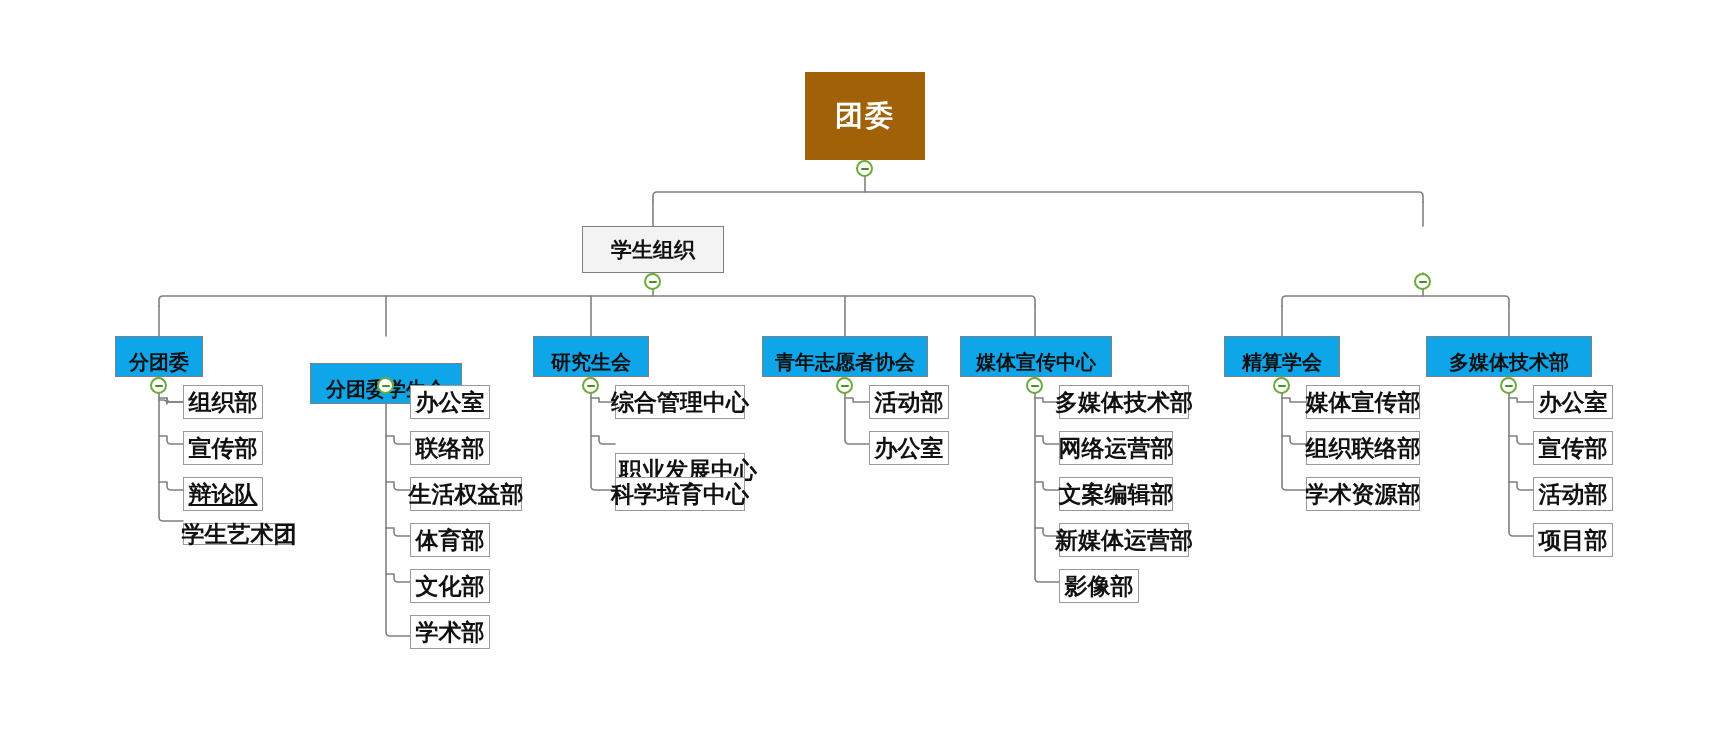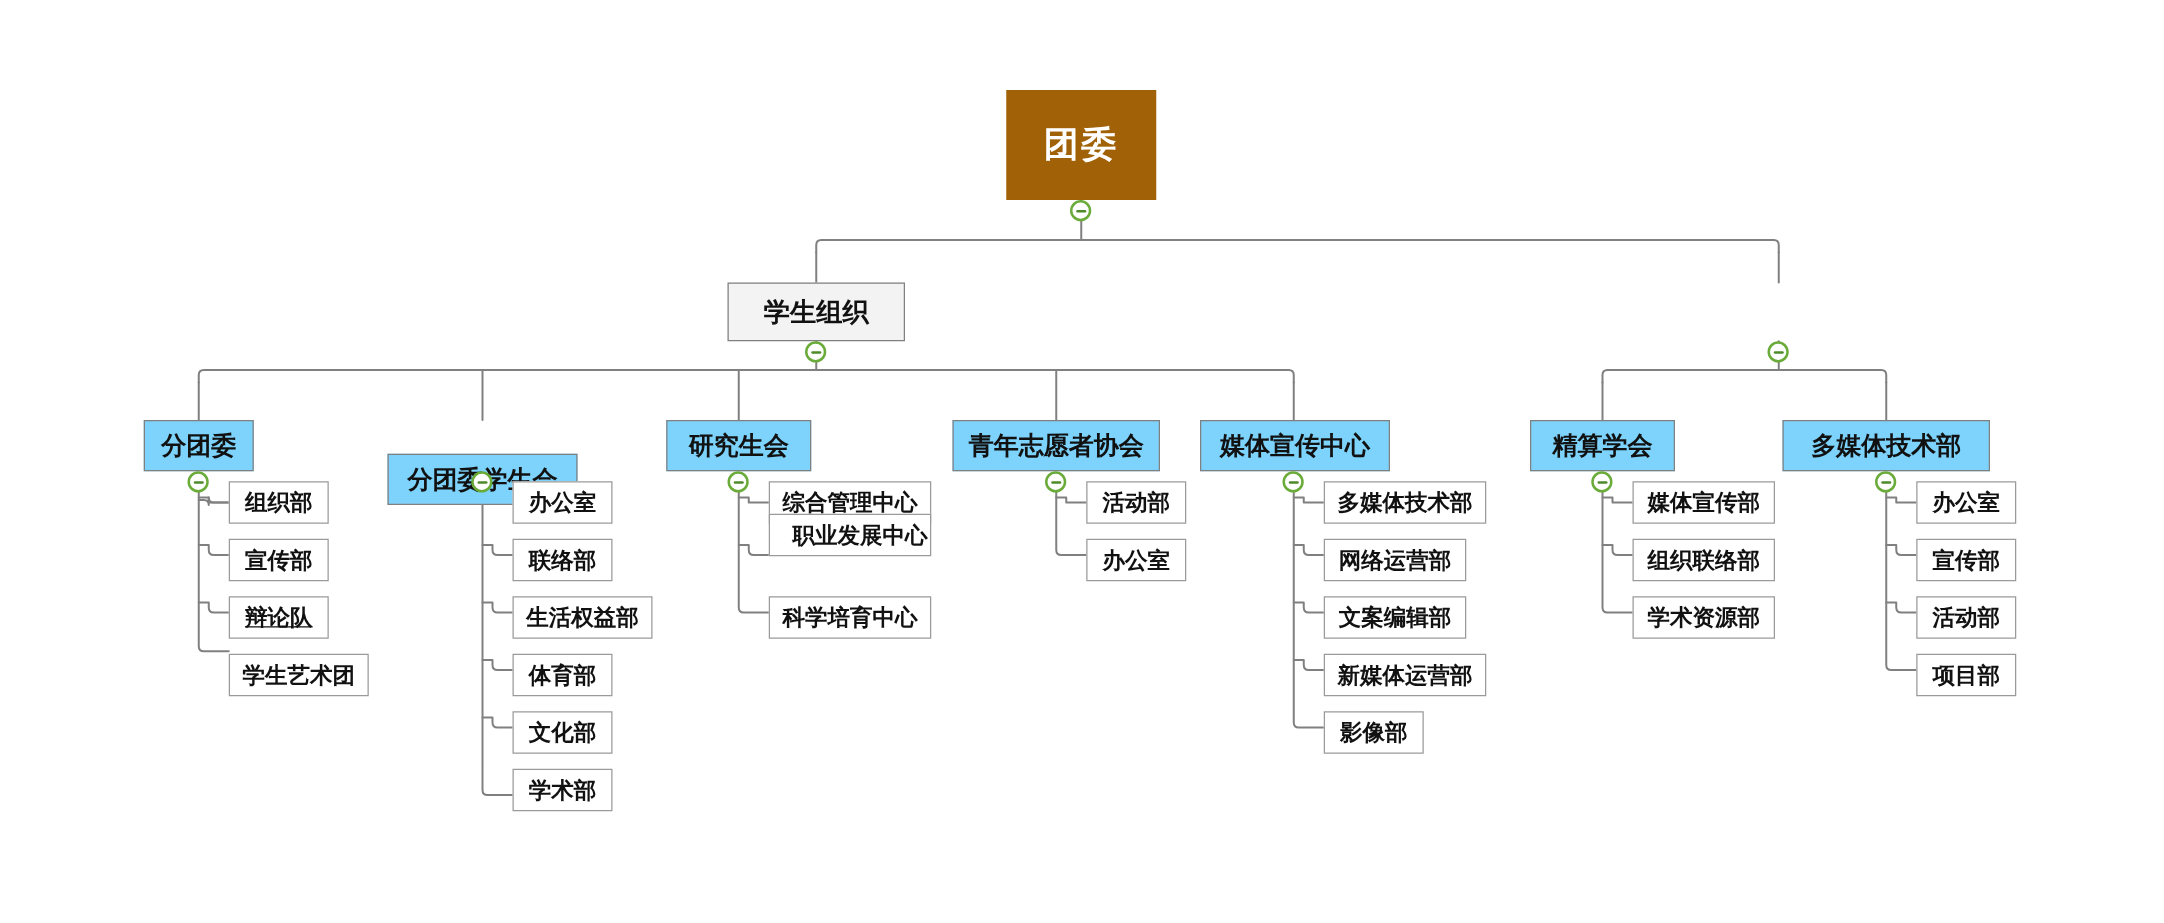--- a/index.html
+++ b/index.html
@@ -57,33 +57,34 @@
   .node.level2 {
     background: #f3f3f3;
     border: 1.5px solid #808080;
     color: #111111;
     font-size: 21px;
     font-weight: bold;
   }
 
   
   .node.level3 {
-    background: #7dd3fc;
+    background: #0ea5e9;
     border: 1.5px solid #808080;
     color: #111111;
     font-size: 20px;
     font-weight: bold;
+    align-items: flex-end;
   }
 
   
   .node.level4 {
     background: #ffffff;
     border: 1.3px solid #9a9a9a;
     color: #111111;
-    font-size: 18px;
+    font-size: 23px;
     font-weight: bold;
   }
 
   
   .toggle {
     position: absolute;
     width: 17px;
     height: 17px;
     box-sizing: border-box;
     border: 2px solid #6aab3a;
@@ -217,21 +218,21 @@
 
   <div class="node level4" style="left:183px; top:385px; width:80px; height:34px;">
     <span>组织部</span>
   </div>
   <div class="node level4" style="left:183px; top:431px; width:80px; height:34px;">
     <span>宣传部</span>
   </div>
   <div class="node level4" style="left:183px; top:477px; width:80px; height:34px;text-decoration:underline;">
     <span>辩论队</span>
   </div>
-  <div class="node level4" style="left:183px; top:523px; width:112px; height:34px;">
+  <div class="node level4" style="left:183px; top:523px; width:112px; height:22px;">
     <span>学生艺术团</span>
   </div>
 
   <div class="node level4" style="left:410px; top:385px; width:80px; height:34px;">
     <span>办公室</span>
   </div>
   <div class="node level4" style="left:410px; top:431px; width:80px; height:34px;">
     <span>联络部</span>
   </div>
   <div class="node level4" style="left:410px; top:477px; width:112px; height:34px;">
@@ -243,21 +244,21 @@
   <div class="node level4" style="left:410px; top:569px; width:80px; height:34px;">
     <span>文化部</span>
   </div>
   <div class="node level4" style="left:410px; top:615px; width:80px; height:34px;">
     <span>学术部</span>
   </div>
 
   <div class="node level4" style="left:615px; top:385px; width:130px; height:34px;">
     <span>综合管理中心</span>
   </div>
-  <div class="node level4" style="left:615px; top:411px; width:130px; height:34px;padding-left:16px;">
+  <div class="node level4" style="left:615px; top:453px; width:130px; height:34px;padding-left:16px;">
     <span>职业发展中心</span>
   </div>
   <div class="node level4" style="left:615px; top:477px; width:130px; height:34px;">
     <span>科学培育中心</span>
   </div>
 
   <div class="node level4" style="left:869px; top:385px; width:80px; height:34px;">
     <span>活动部</span>
   </div>
   <div class="node level4" style="left:869px; top:431px; width:80px; height:34px;">

